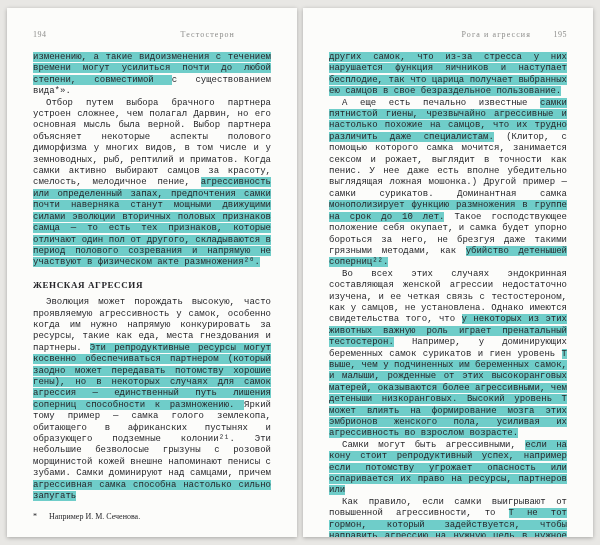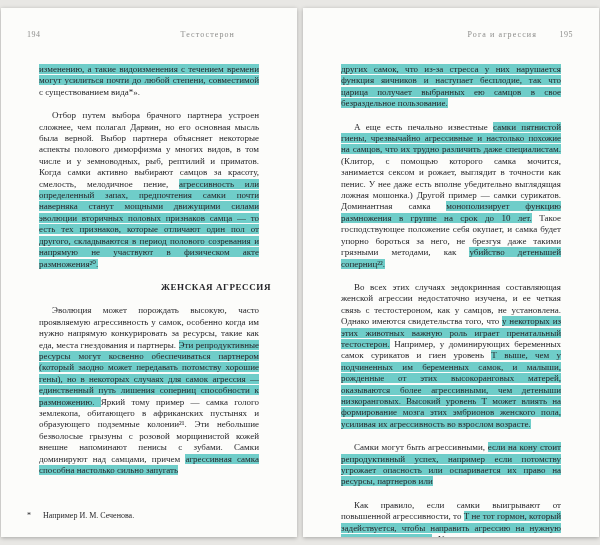--- a/index.html
+++ b/index.html
@@ -3,21 +3,21 @@
 <meta charset="utf-8">
 <style>
   * { box-sizing: border-box; }
   html, body { margin: 0; padding: 0; }
   body {
     width: 600px; height: 545px;
     background: var(--canvas-bg, #e8e7e4);
     font-family: "Liberation Serif", "DejaVu Serif", serif;
     overflow: hidden;
   }
-  .spread { display: flex; width: 600px; height: 545px; padding: 8px 1px; gap: 6px; }
+  .spread { display: flex; width: 600px; height: 545px; padding: 8px 7px; gap: 6px; }
   .page {
     flex: 1 1 0;
     background: var(--page-bg, #fcfcfa);
     box-shadow: 0 1px 4px rgba(0,0,0,.28);
     padding: 22px 26px 16px 26px;
     display: flex; flex-direction: column;
     overflow: hidden;
   }
   .page-header {
     display: flex; align-items: baseline;
@@ -29,25 +29,25 @@
   .ph-num.right-side { text-align: right; }
   .ph-title { flex: 1; text-align: right; }
   .ph-side { width: 36px; }
   .page-body {
     flex: 1;
     font-size: 9px; line-height: 11.4px;
     color: var(--text-color, #26262a);
     text-align: justify;
     hyphens: auto;
   }
-  .page-body p { margin: 12px; }
+  .page-body p { margin: 0; font-family: Liberation Mono, monospace; }
   .page-body p.indent { text-indent: 13px; }
   .section-heading {
     font-weight: bold; font-size: 9px; letter-spacing: .6px;
-    margin: 11px 0 6px 0; text-align: right;
+    margin: 11px 0 6px 0; text-align: left;
     color: var(--text-color, #26262a);
   }
   .hl { background: var(--hl-color, #6fcdc9); }
   .footnote {
     display: flex; margin-top: 10px;
     font-size: 8px; line-height: 10px;
     color: var(--text-color, #26262a);
   }
   .fn-marker { width: 16px; flex: 0 0 16px; }
   .fn-text { flex: 1; }

